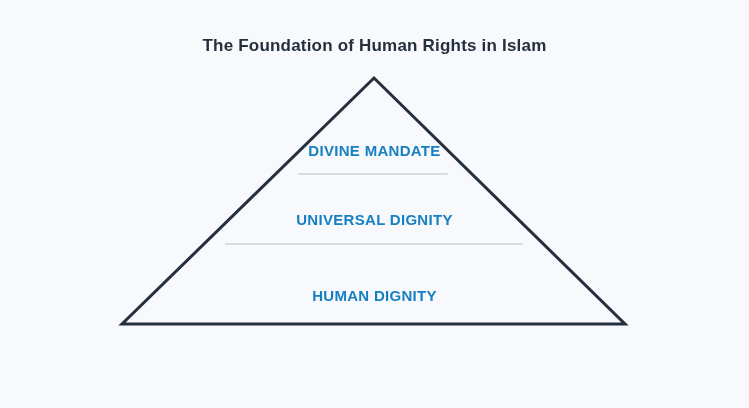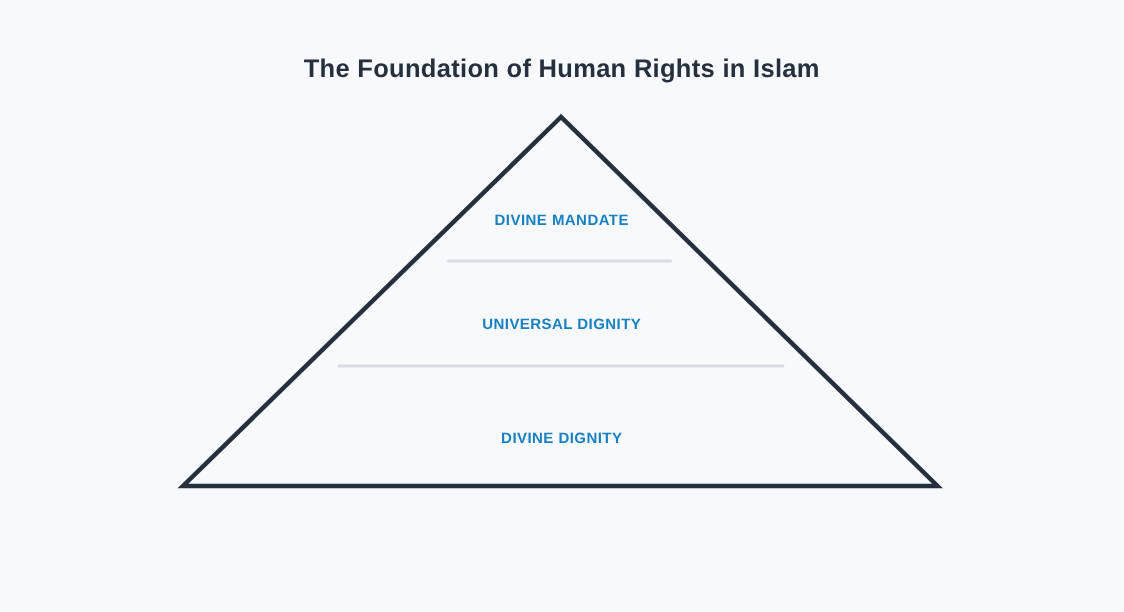--- a/index.html
+++ b/index.html
@@ -40,21 +40,21 @@
     fill: none;
     stroke: var(--triangle-stroke);
     stroke-width: 3;
     stroke-linejoin: miter;
   }
   .level-label {
     position: absolute;
     left: 0;
     width: 749px;
     text-align: center;
-    font-size: 10px;
+    font-size: 15px;
     font-weight: 700;
     color: var(--label-text);
     letter-spacing: 0.3px;
   }
   .level-1 { top: 142px; }
   .level-2 { top: 211px; }
   .level-3 { top: 287px; }
   .divider {
     position: absolute;
     height: 2px;
@@ -76,15 +76,15 @@
   </svg>
 
   <div class="level-label level-1">DIVINE MANDATE</div>
 
   <div class="divider divider-1"></div>
 
   <div class="level-label level-2">UNIVERSAL DIGNITY</div>
 
   <div class="divider divider-2"></div>
 
-  <div class="level-label level-3">DIVINE DIGNITY</div>
+  <div class="level-label level-3">HUMAN DIGNITY</div>
 
 </div>
 
 </body></html>

